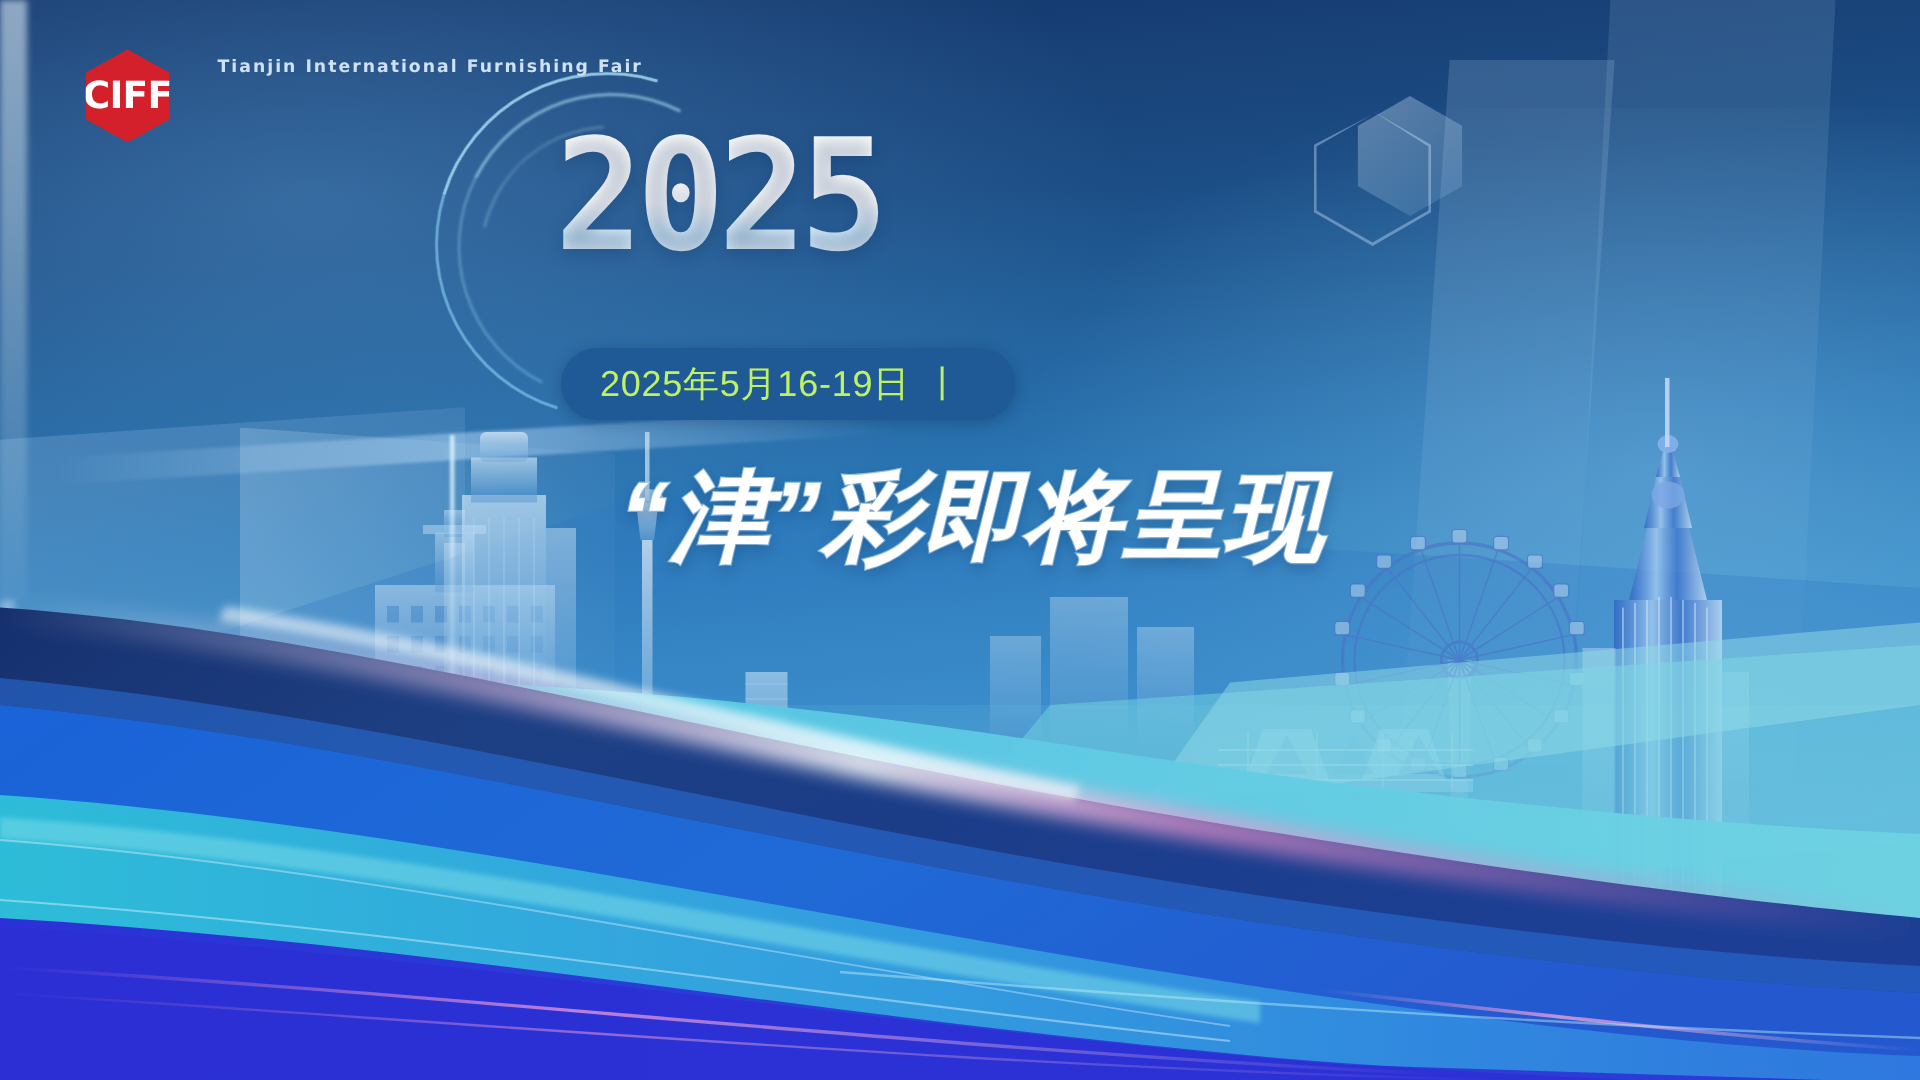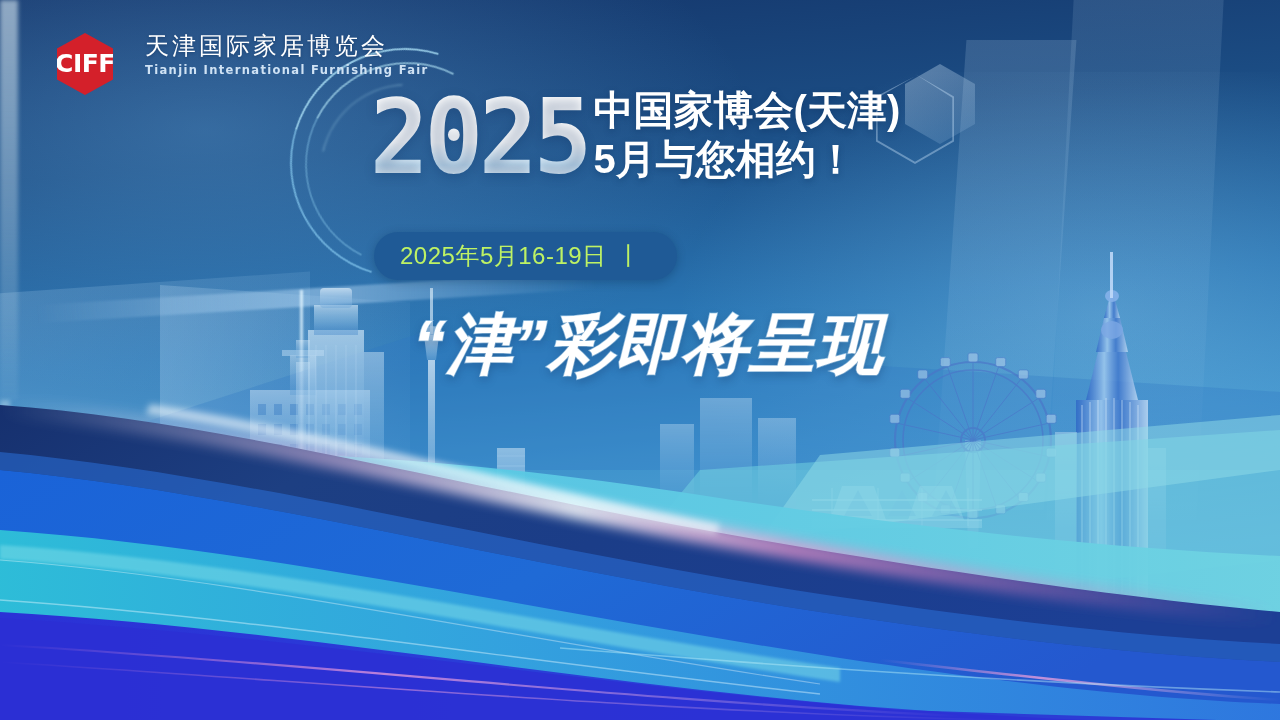--- a/index.html
+++ b/index.html
@@ -458,31 +458,26 @@
 
     <path d="M0 560 C 240 578, 520 640, 820 684" stroke="#ffffff" stroke-width="1.2" fill="none" opacity=".35"></path>
     <path d="M560 648 C 760 664, 1000 682, 1280 692" stroke="#bdf0f8" stroke-width="1.6" fill="none" opacity=".45"></path>
   </svg>
 
   <div class="header">
     <div class="logo-hex">
       <span>CIFF</span>
     </div>
     <div>
-      <div class="brand-cn">天津国际家居博览会</div>
       <div class="brand-en">Tianjin International Furnishing Fair</div>
     </div>
   </div>
 
   <div class="headline">
     <div class="year">2025</div>
-    <div class="title-col">
-      <div class="t1">中国家博会(天津)</div>
-      <div class="t2">5月与您相约！</div>
-    </div>
   </div>
 
   <div class="pill">
     <span>2025年5月16-19日</span>
     <span class="sep">丨</span>
   </div>
 
   <div class="slogan">
     <div class="sl sl2">“津”彩即将呈现</div>
   </div>

